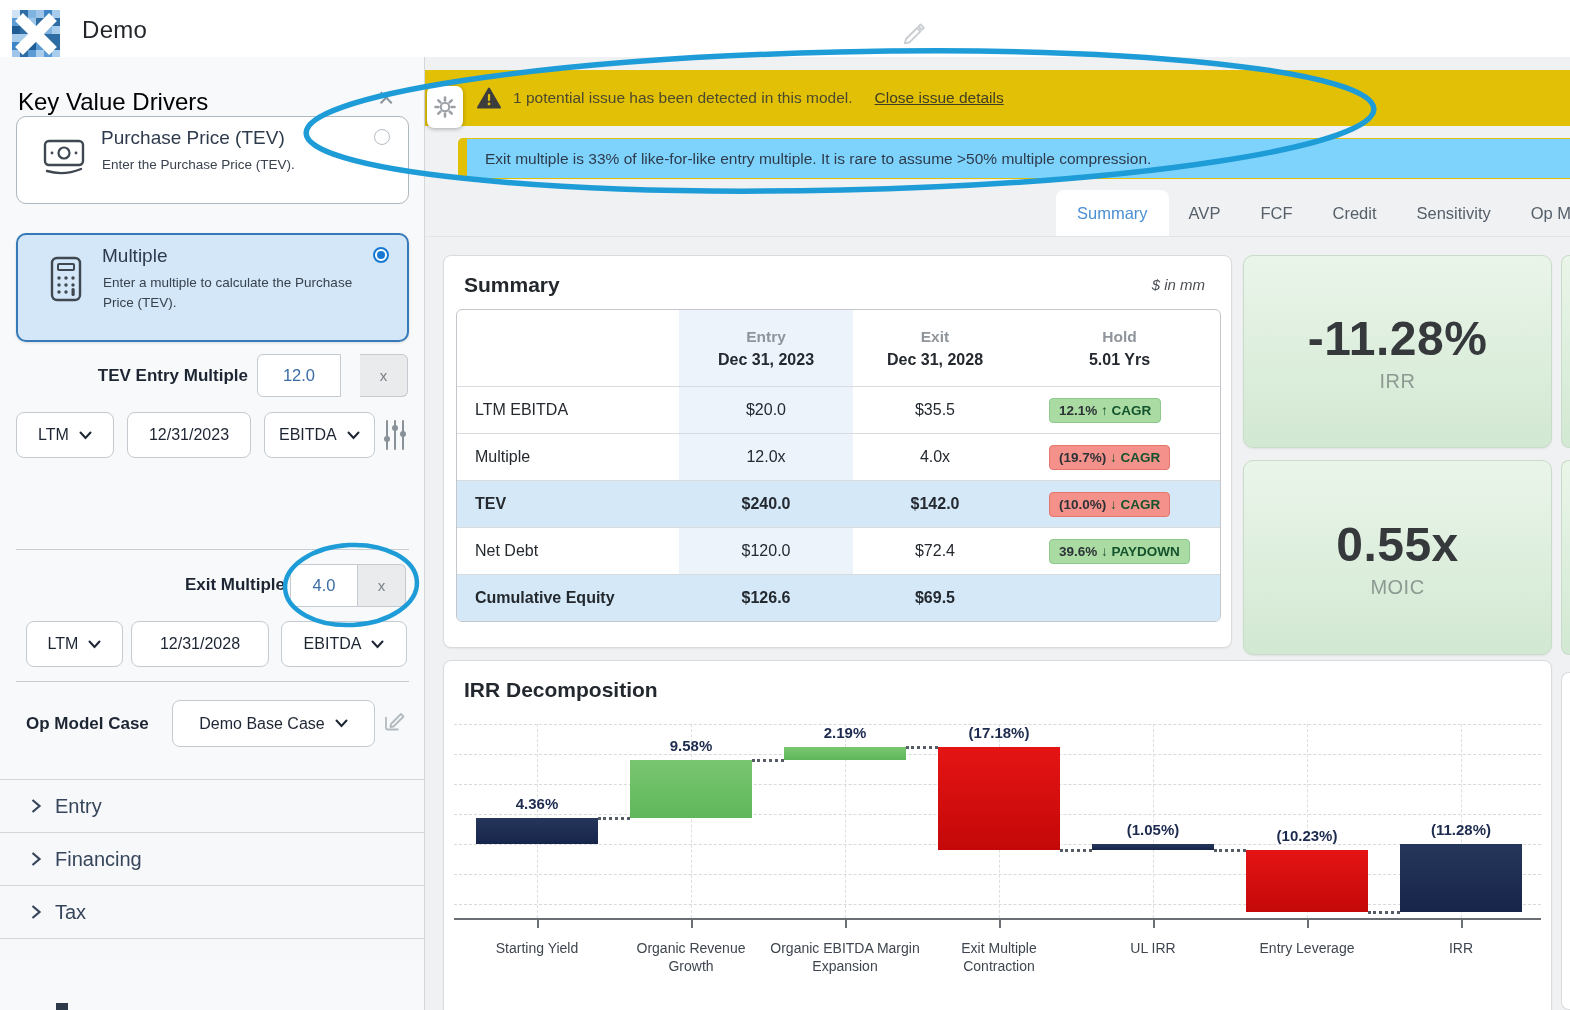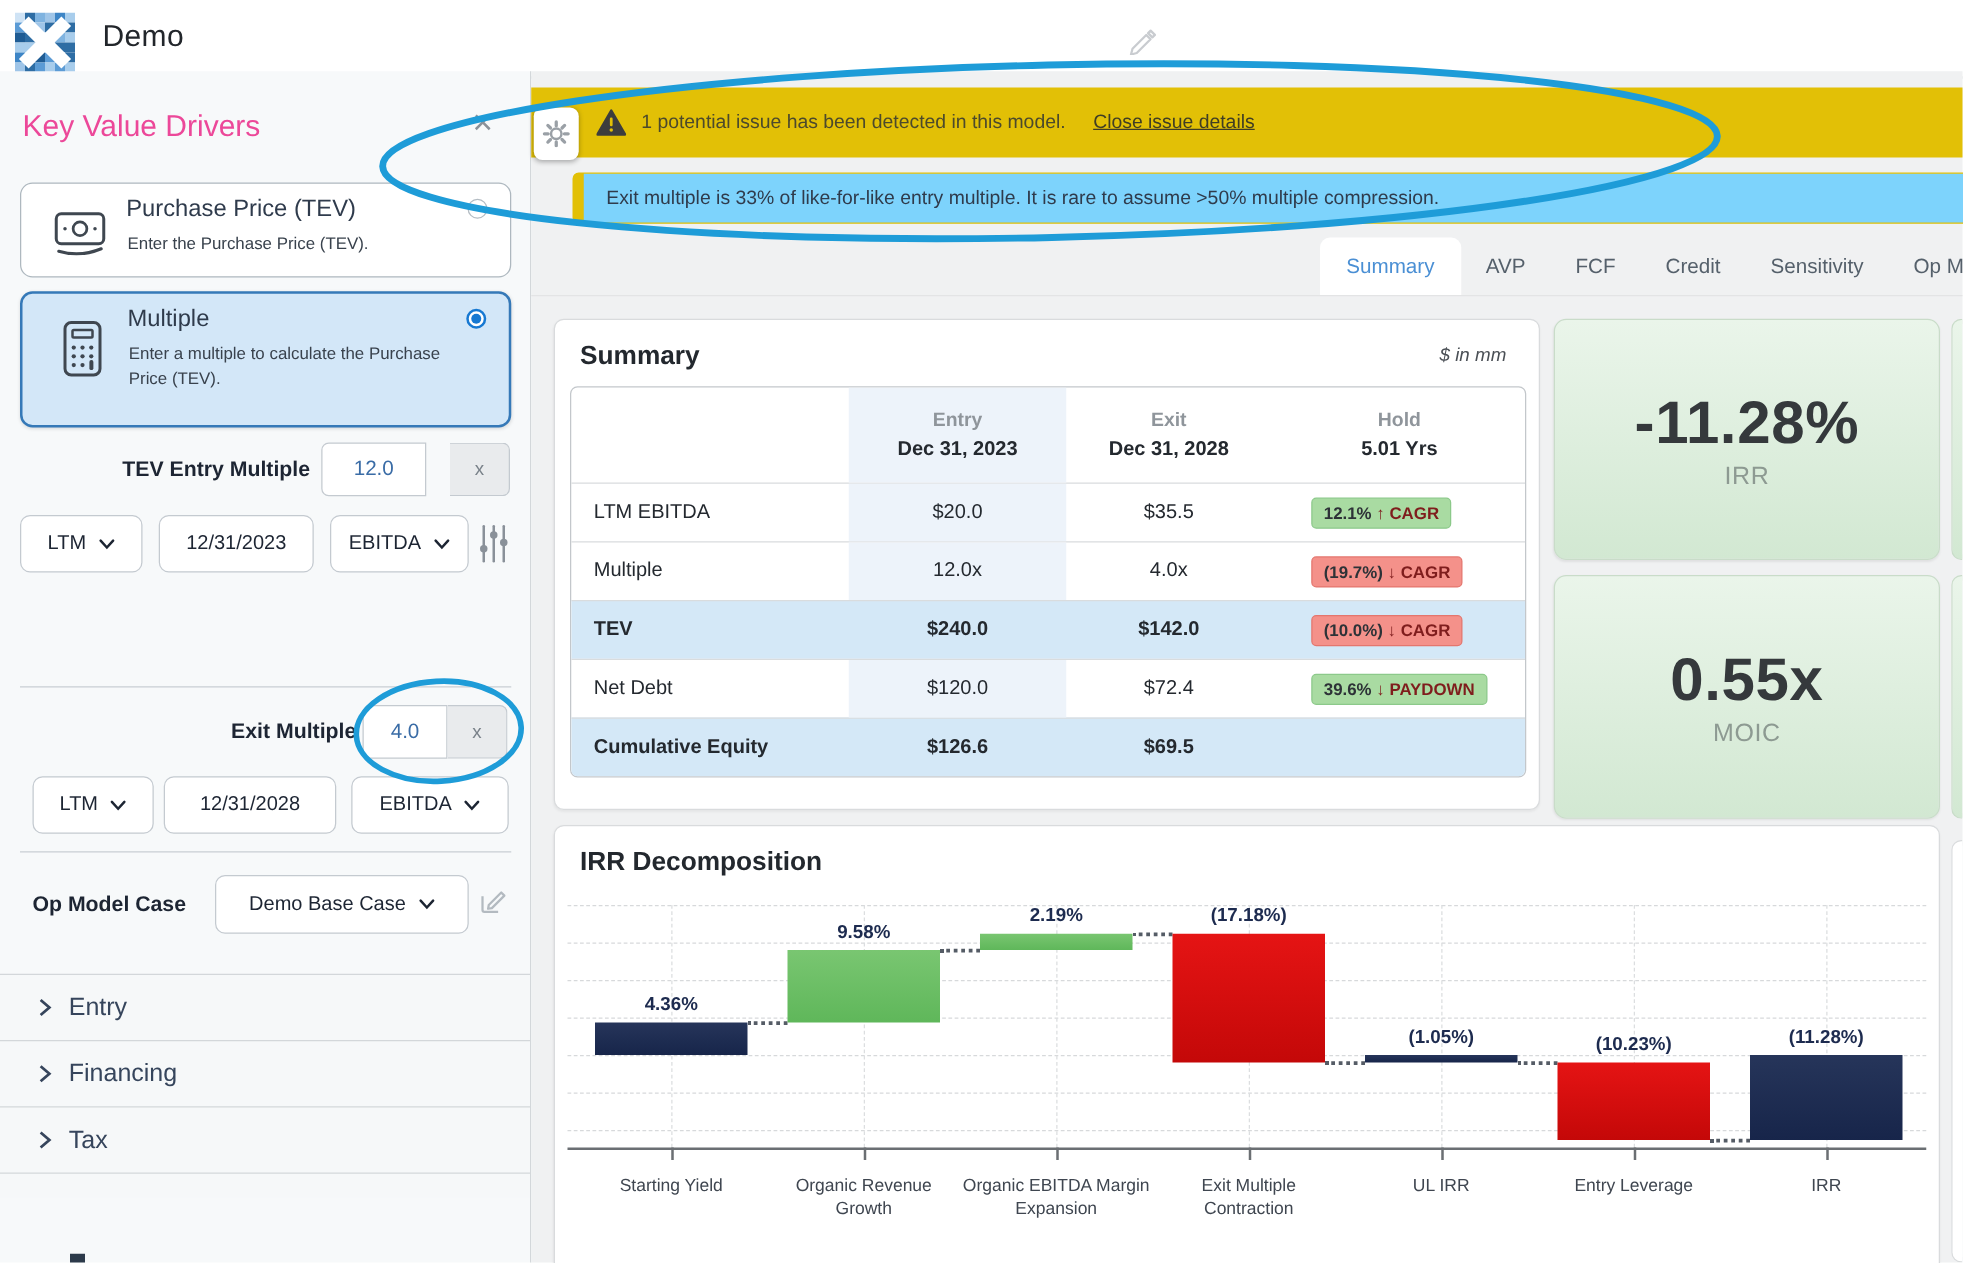--- a/index.html
+++ b/index.html
@@ -9,21 +9,21 @@
   .abs { position:absolute; }
 
   
   .hdr-line { position:absolute; left:78px; right:0; top:61px; height:2px; background:#dcdddf; }
   .logo { position:absolute; left:12px; top:10px; width:48px; height:48px; }
   .app-title { position:absolute; left:82px; top:16px; font-size:24px; color:#22262b; font-weight:500; letter-spacing:.3px; }
   .hdr-pencil { position:absolute; left:900px; top:18px; width:26px; height:26px; }
 
   
   .sidebar { position:absolute; left:0; top:57px; width:425px; height:953px; background:#f7f9fa; border-right:1px solid #d3d7da; }
-  .side-title { position:absolute; left:18px; top:88px; font-size:24px; color:#ec4899; font-weight:500; }
+  .side-title { position:absolute; left:18px; top:88px; font-size:24px; color:#000000; font-weight:500; }
   .side-close { position:absolute; left:378px; top:84px; font-size:28px; color:#8a9199; cursor:pointer; line-height:1; }
   .opt-card { position:absolute; left:16px; width:393px; background:#fff; border:1px solid #aeb8bf; border-radius:10px; }
   .opt-card.sel { background:#d3e7f8; border:2px solid #3579b8; box-shadow:0 1px 3px rgba(0,0,0,.12); }
   .opt-icon { position:absolute; left:24px; top:20px; }
   .opt-title { position:absolute; left:84px; top:10px; font-size:19px; color:#2f3b4c; }
   .opt-desc { position:absolute; left:85px; top:38px; right:40px; font-size:13.5px; color:#39424d; line-height:1.45; }
   .radio { position:absolute; right:18px; top:12px; width:16px; height:16px; border-radius:50%; border:1.5px solid #b4bcc3; background:#fff; }
   .radio.on { border:2px solid #1779d2; }
   .radio.on::after { content:""; position:absolute; inset:2px; border-radius:50%; background:#1779d2; }
   .fld-label { position:absolute; font-size:17px; font-weight:bold; color:#1d2533; text-align:right; }
@@ -62,21 +62,21 @@
   .tcell.entry { background:#edf3fa; align-self:stretch; display:flex; align-items:center; justify-content:center; }
   .trow.head .tcell.entry { flex-direction:column; }
   .head .h1 { font-size:15.5px; font-weight:bold; color:#8f959b; }
   .head .h2 { font-size:16px; font-weight:bold; color:#24292f; margin-top:5px; }
   .trow.hl { background:#d4e8f7; font-weight:bold; }
   .trow.hl .tcell.entry { background:transparent; }
   .badge { display:inline-block; padding:4px 9px; border-radius:4px; font-size:13.5px; font-weight:bold; margin-left:14px; white-space:nowrap; }
   .badge.green { background:#a9dba2; border:1px solid #8cc98a; }
   .badge.red { background:#f4918a; border:1px solid #e4766e; }
   .badge .bv { color:#2d3237; }
-  .badge .bw { color:#7f1d1d; font-weight:bold; }
+  .badge .bw { color:#14532d; font-weight:bold; }
 
   
   .metric { position:absolute; left:1243px; width:309px; border-radius:10px; border:1px solid #c9dcc9; background:linear-gradient(180deg,#eaf5ea 0%,#d2e8d2 100%); box-shadow:0 1px 2px rgba(0,0,0,.07); display:flex; flex-direction:column; align-items:center; justify-content:center; }
   .metric .mv { font-size:48px; font-weight:bold; color:#35393c; letter-spacing:.5px; }
   .metric .ml { font-size:20px; color:#8d9a92; margin-top:4px; letter-spacing:.5px; }
   .sliver { position:absolute; left:1561px; width:9px; border-radius:8px 0 0 8px; border:1px solid #c9dcc9; border-right:none; background:linear-gradient(180deg,#eaf5ea,#d2e8d2); }
   .sliver.white { background:#fff; border-color:#d9dbdd; }
 
   
   #chart { position:absolute; inset:0; }
@@ -143,21 +143,21 @@
   <div class="app-title">Demo</div>
   <svg class="hdr-pencil icon-btn" viewBox="0 0 26 26">
     <path d="M6 21 L17 10 l3.4 3.4 L9.4 24.4 l-4.6 1.2 z M18.5 8.5 l2-2 3.4 3.4 -2 2 z" fill="none" stroke="#c9ccd0" stroke-width="1.8" stroke-linejoin="round"></path>
   </svg>
   <div class="hdr-line"></div>
 
   <div class="sidebar"></div>
   <div class="side-title">Key Value Drivers</div>
   <div class="side-close">×</div>
 
-  <div class="opt-card" style="top:146px;height:76px;">
+  <div class="opt-card" style="top:116px;height:88px;">
     <svg class="opt-icon" width="46" height="42" viewBox="0 0 46 42">
       <rect x="4" y="4" width="38" height="24" rx="4" fill="none" stroke="#3f4750" stroke-width="2.4"></rect>
       <circle cx="23" cy="16" r="5.5" fill="none" stroke="#3f4750" stroke-width="2.2"></circle>
       <circle cx="11" cy="16" r="1.4" fill="#3f4750"></circle>
         <circle cx="35" cy="16" r="1.4" fill="#3f4750"></circle>
       <path d="M6 34 Q23 39 40 32" fill="none" stroke="#3f4750" stroke-width="2.4" stroke-linecap="round"></path>
     </svg>
     <div class="opt-title">Purchase Price (TEV)</div>
     <div class="opt-desc">Enter the Purchase Price (TEV).</div>
     <div class="radio"></div>

